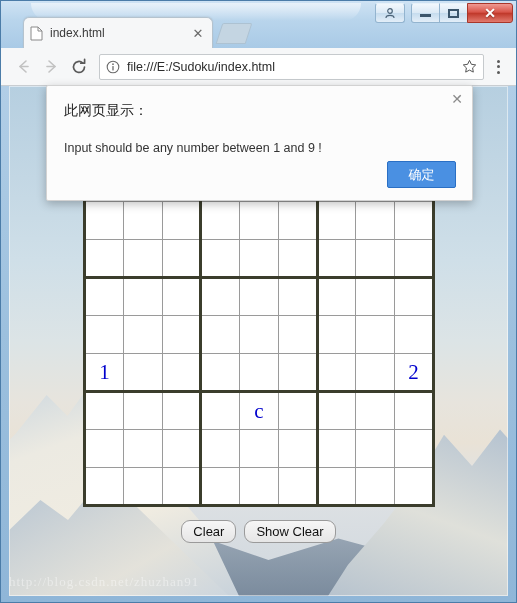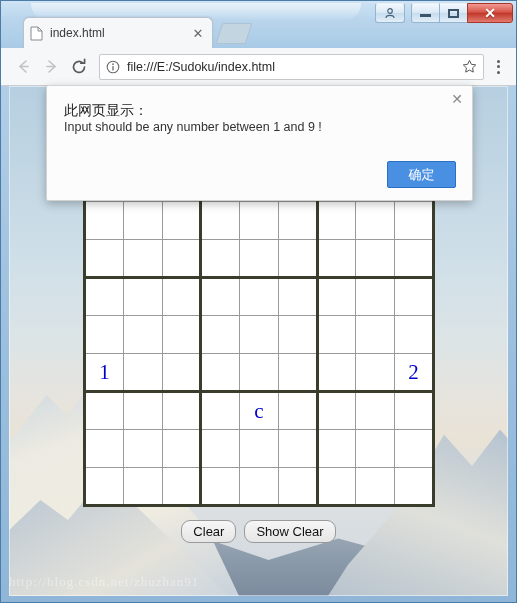--- a/index.html
+++ b/index.html
@@ -207,21 +207,21 @@
   }
   .dlg-close {
     position: absolute; right: 9px; top: 6px;
     font-size: 14px; color: #8a8a8a; cursor: pointer; line-height: 1;
   }
   .dlg-title {
     position: absolute; left: 17px; top: 16px;
     font-size: 14px; color: #222;
   }
   .dlg-msg {
-    position: absolute; left: 17px; top: 34px;
+    position: absolute; left: 17px; top: 55px;
     font-size: 12.5px; color: #333;
   }
   .dlg-ok {
     position: absolute; right: 16px; bottom: 12px;
     width: 69px; height: 27px;
     background: #4a90e2;
     border: 1px solid #2a6fc4;
     border-radius: 2px;
     color: #fff; font-size: 13px;
     display: flex; align-items: center; justify-content: center;

